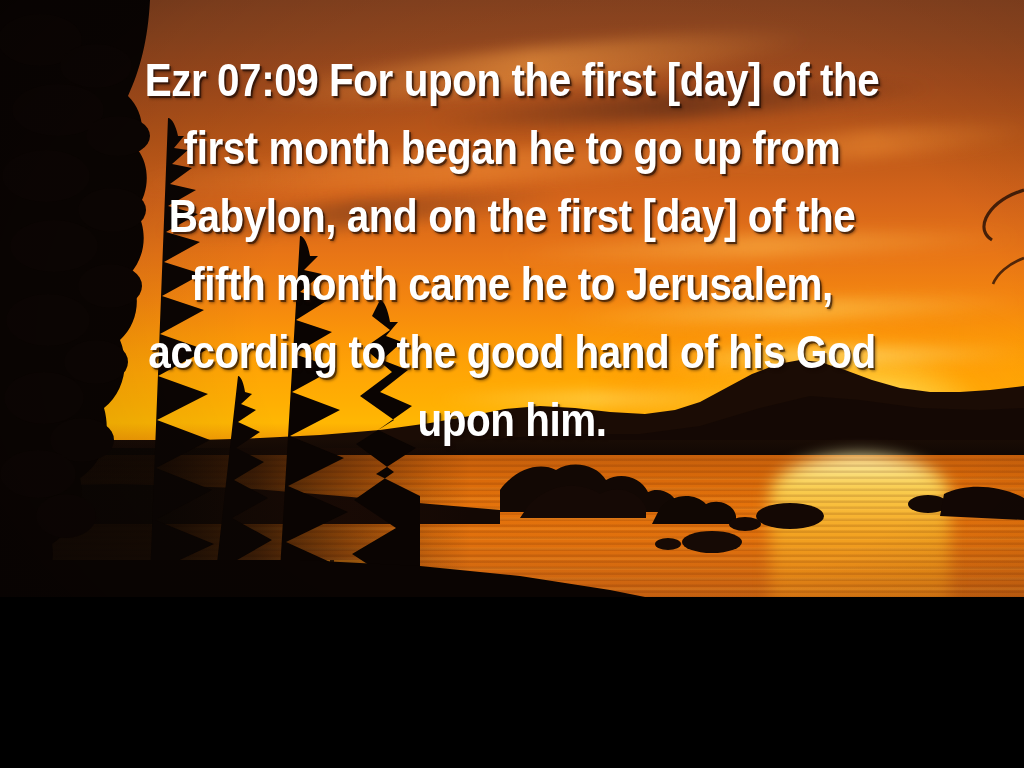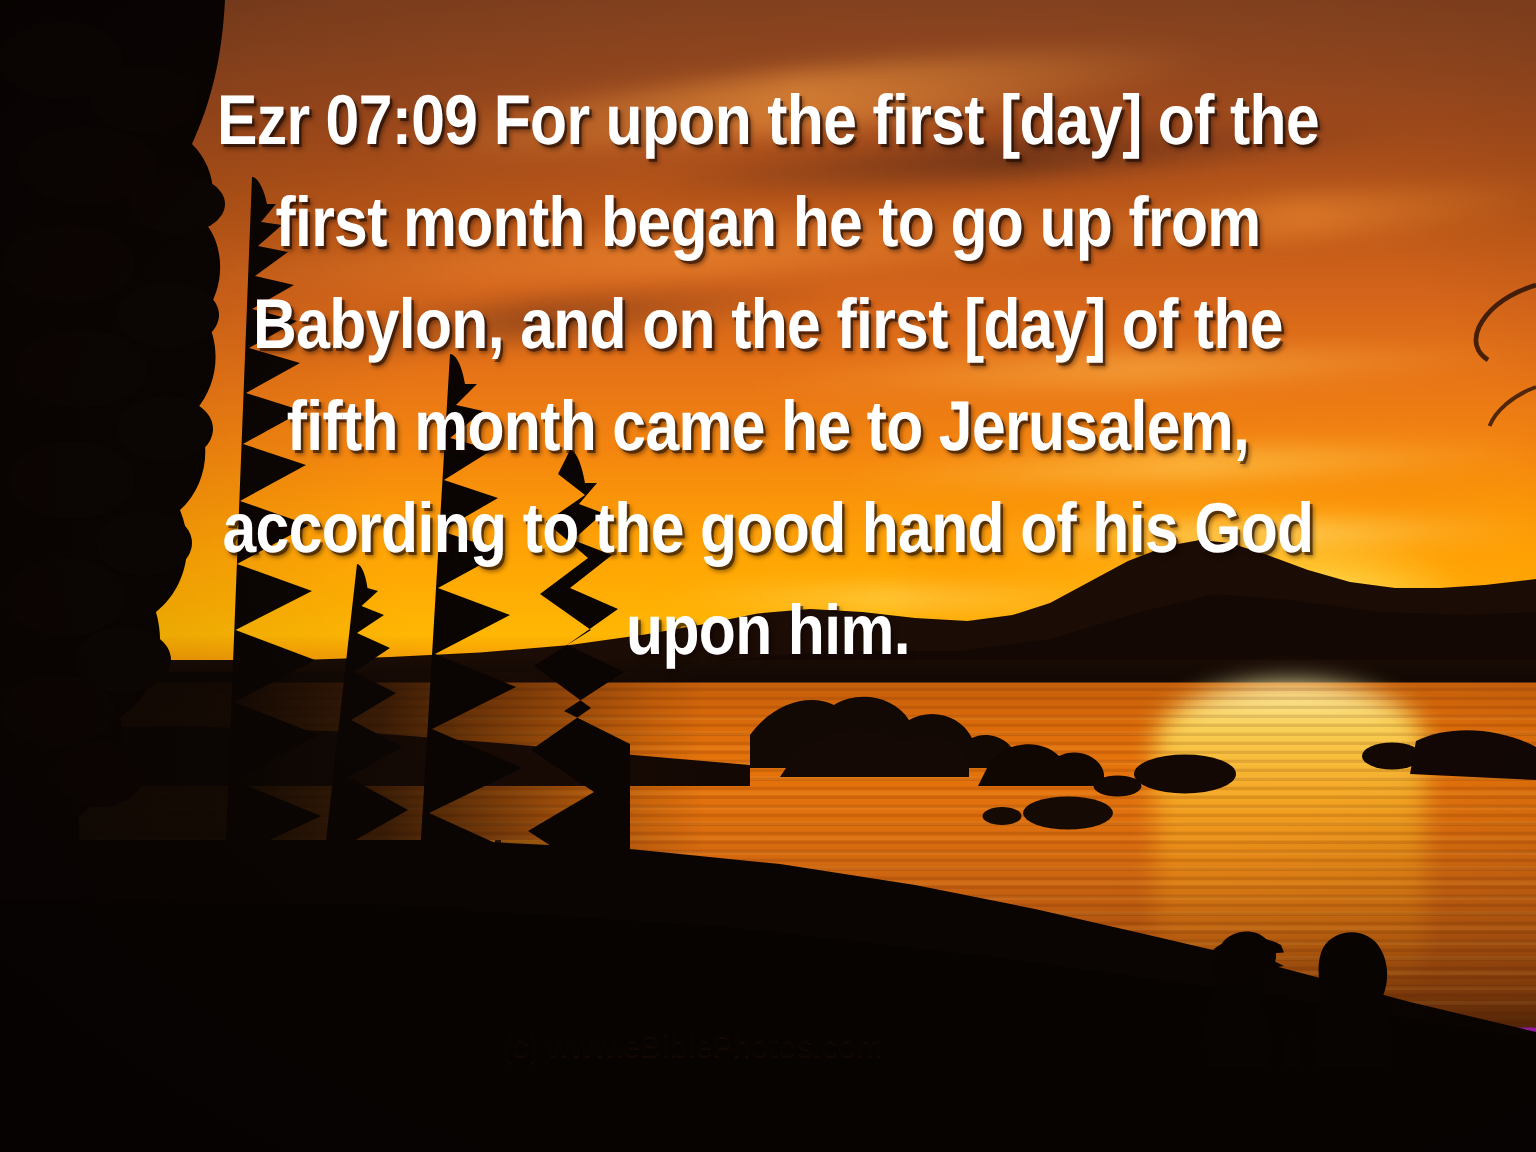--- a/index.html
+++ b/index.html
@@ -8,21 +8,21 @@
     padding: 0;
     background: #000;
   }
   body {
     font-family: "Liberation Sans", sans-serif;
   }
 
   #scene {
     position: relative;
     width: 1024px;
-    height: 768px;
+    height: 597px;
     overflow: hidden;
     background: #a21caf;
   }
 
   
   .sky {
     position: absolute;
     left: 0; top: 0;
     width: 1024px;
     height: 470px;

